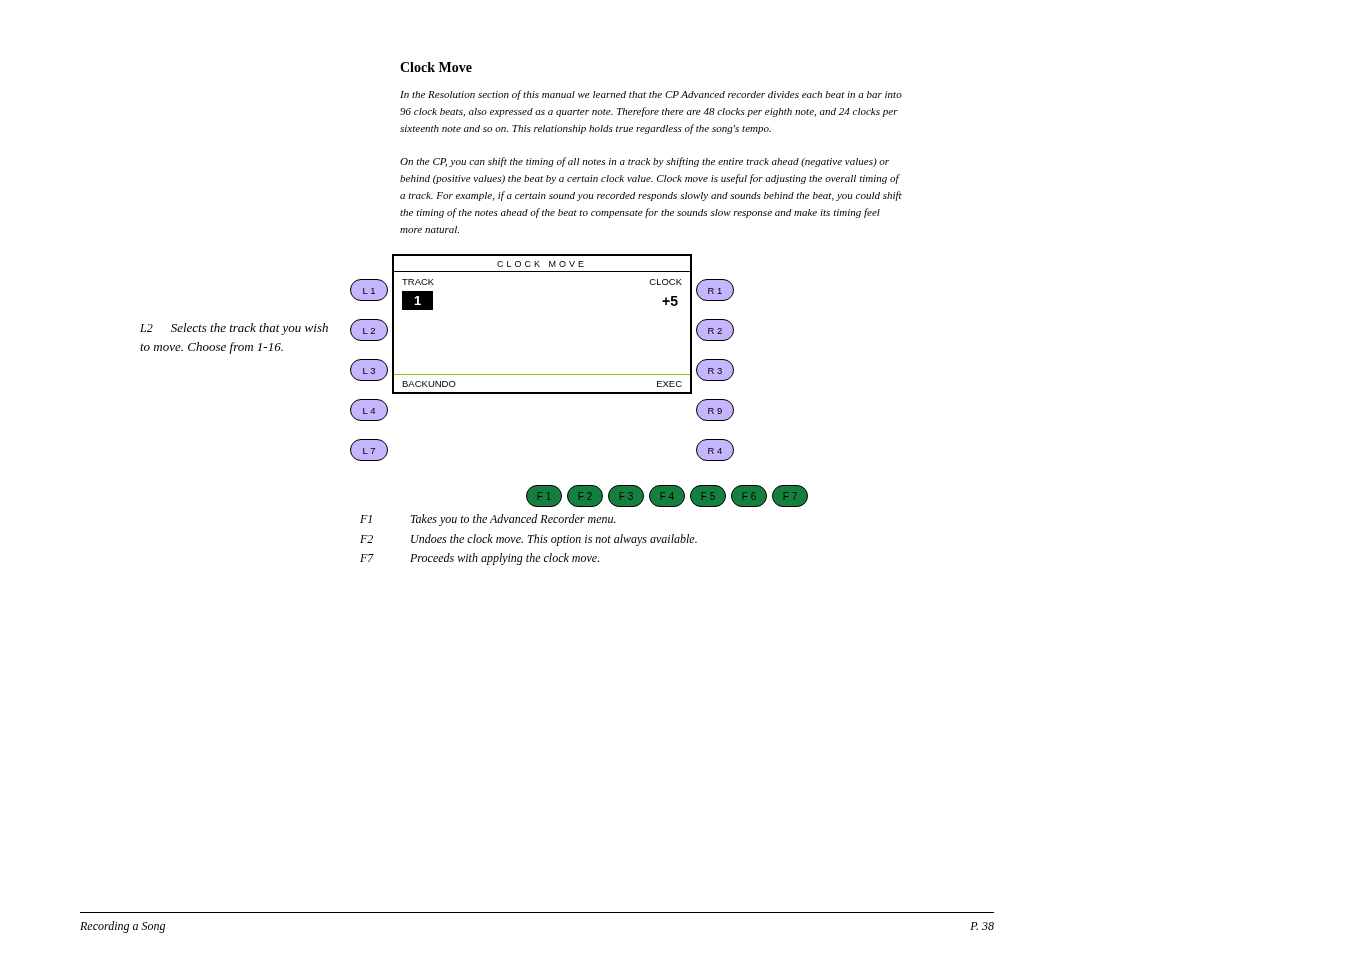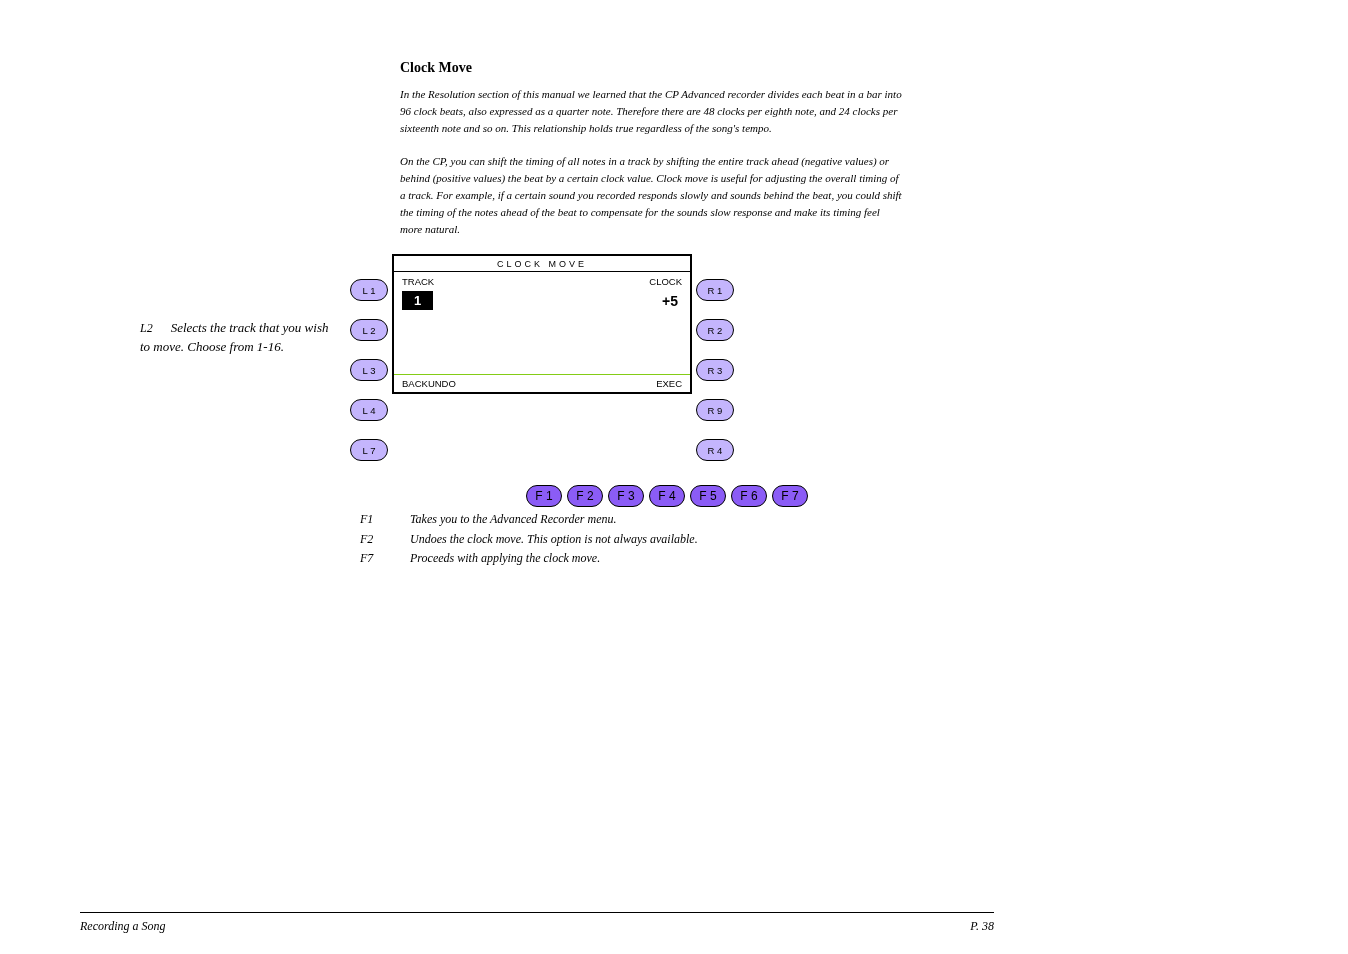--- a/index.html
+++ b/index.html
@@ -40,23 +40,23 @@
     }
 
     .f-btn {
       width: 36px;
       height: 22px;
       border: 1.5px solid #000;
       border-radius: 11px;
       display: flex;
       align-items: center;
       justify-content: center;
-      font-size: 12px;
-      font-family: Arial, sans-serif;
-      background: #8b5cf6;
+      font-size: 10px;
+      font-family: Arial, sans-serif;
+      background: #15803d;
     }
 
     .annotation-label {
       font-style: italic;
       font-size: 12px;
     }
 
     
     .footer-annotations {
       margin-top: 20px;

